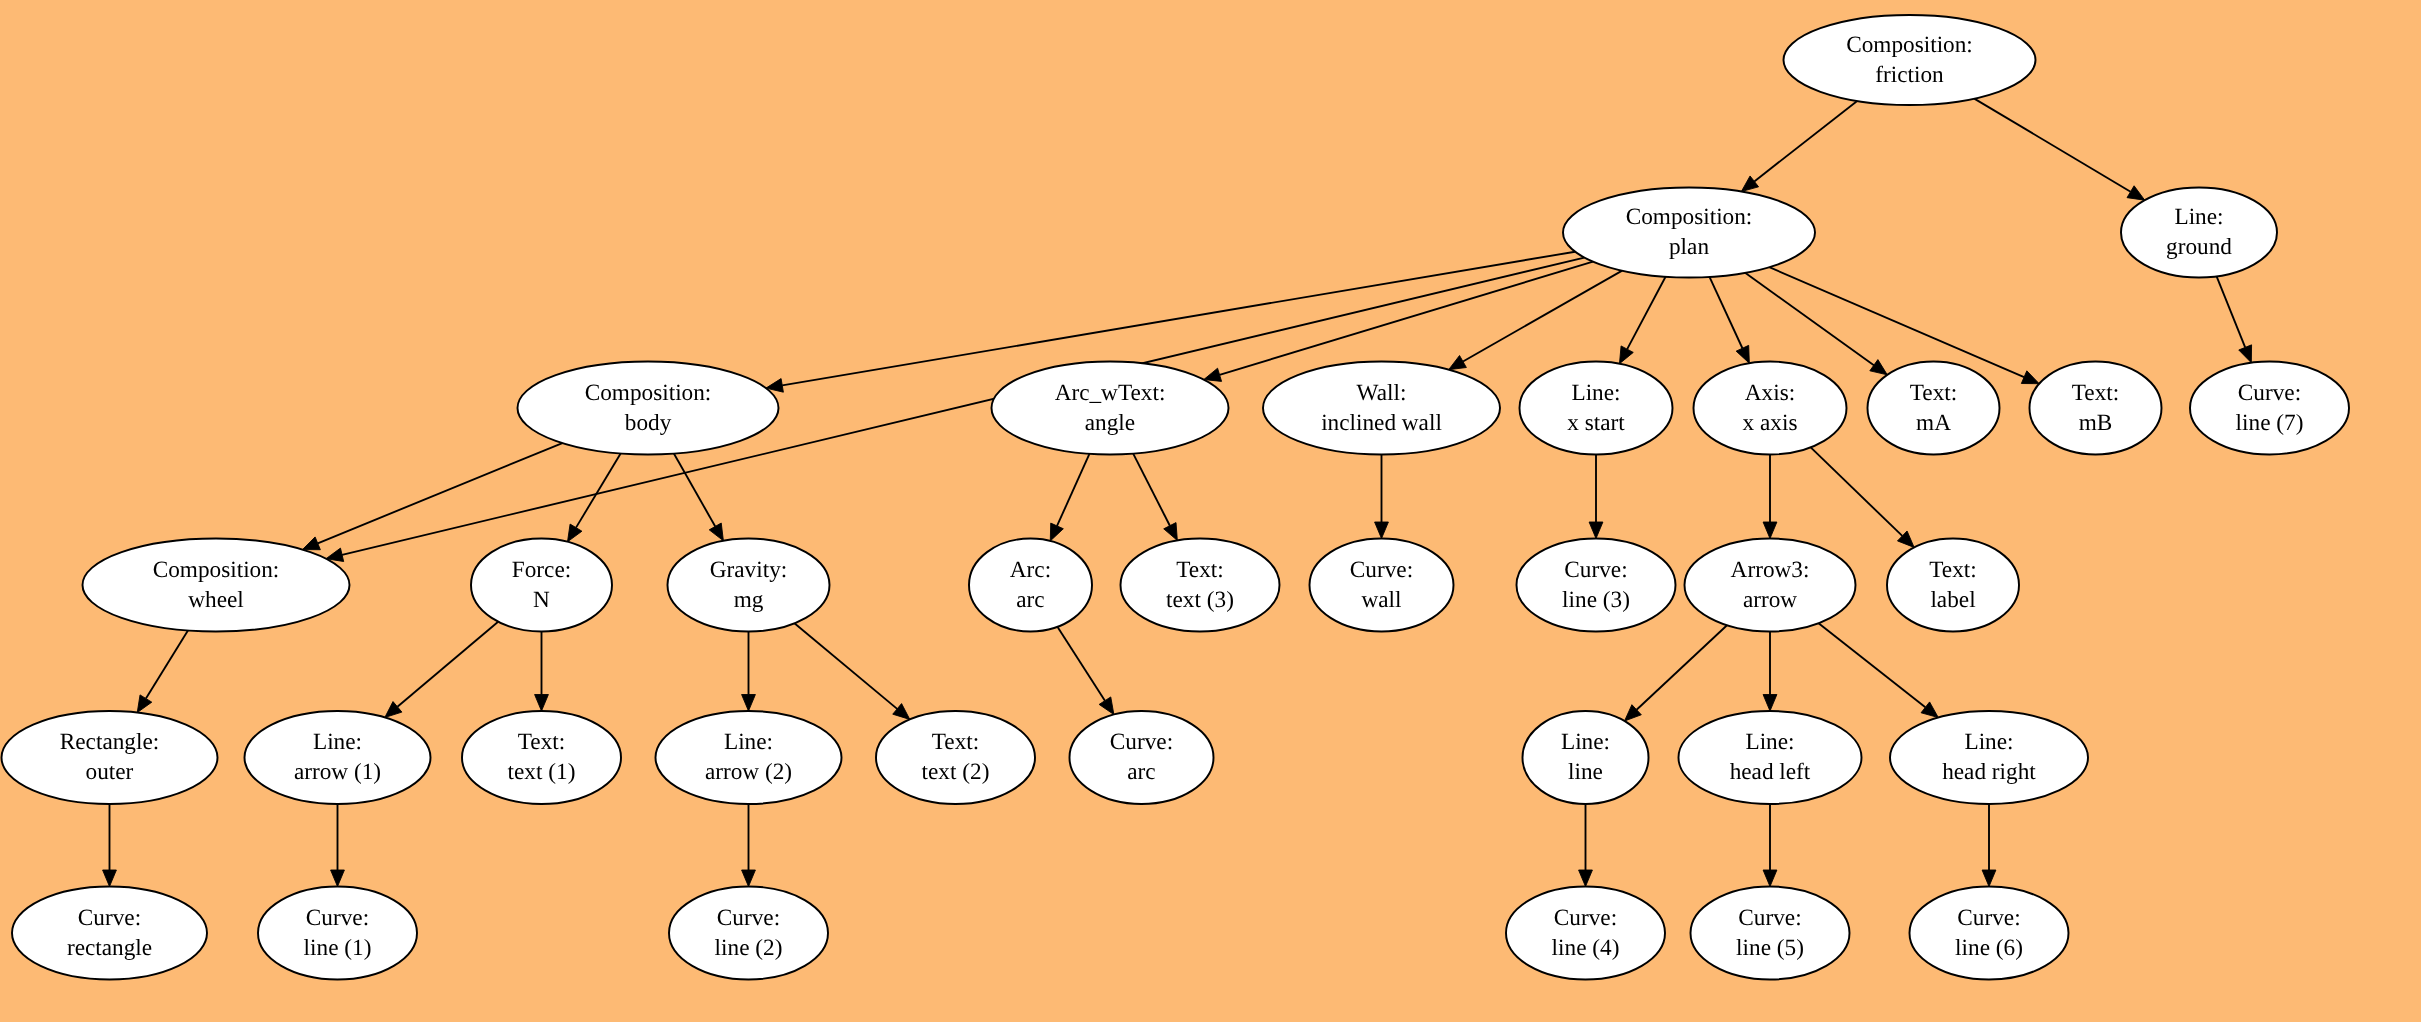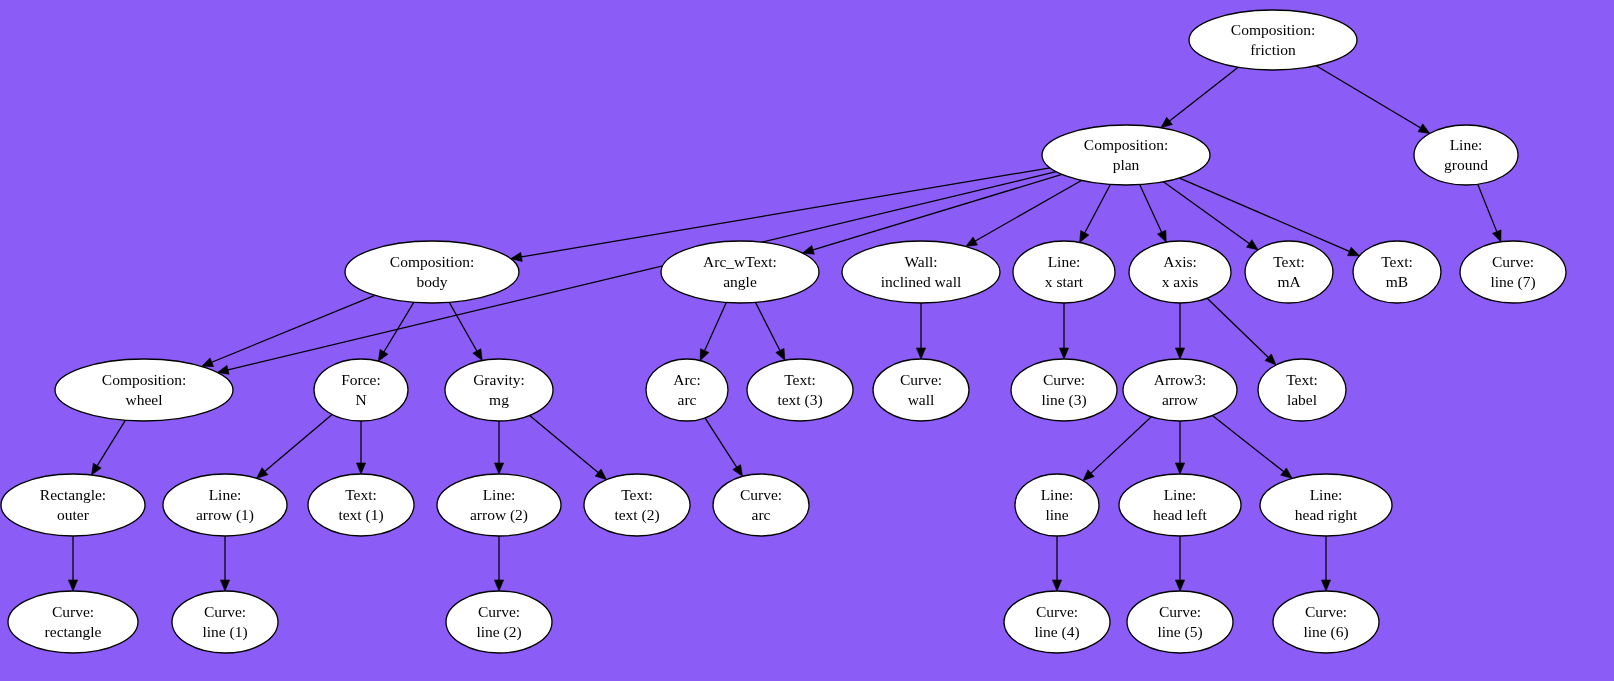--- a/index.html
+++ b/index.html
@@ -4,21 +4,21 @@
 <style>
   html, body {
     margin: 0;
     padding: 0;
     background: #ffffff;
   }
   #graph-root {
     position: relative;
     width: 1614px;
     height: 681px;
-    background: #8b5cf6;
+    background: #fdba74;
     overflow: hidden;
     font-family: "Liberation Serif", "DejaVu Serif", serif;
   }
   svg#graph-canvas {
     display: block;
     width: 1614px;
     height: 681px;
   }
   .node-ellipse {
     fill: #ffffff;

